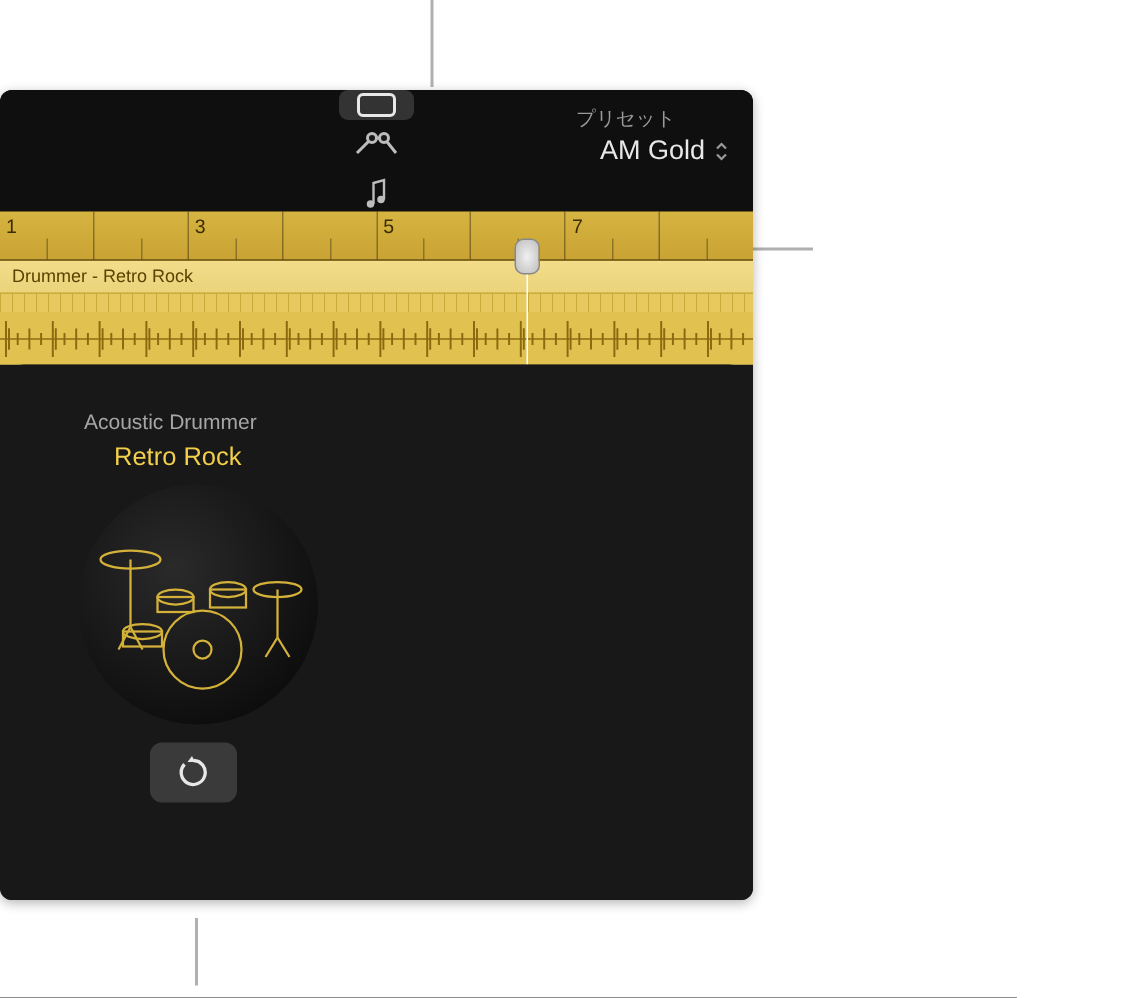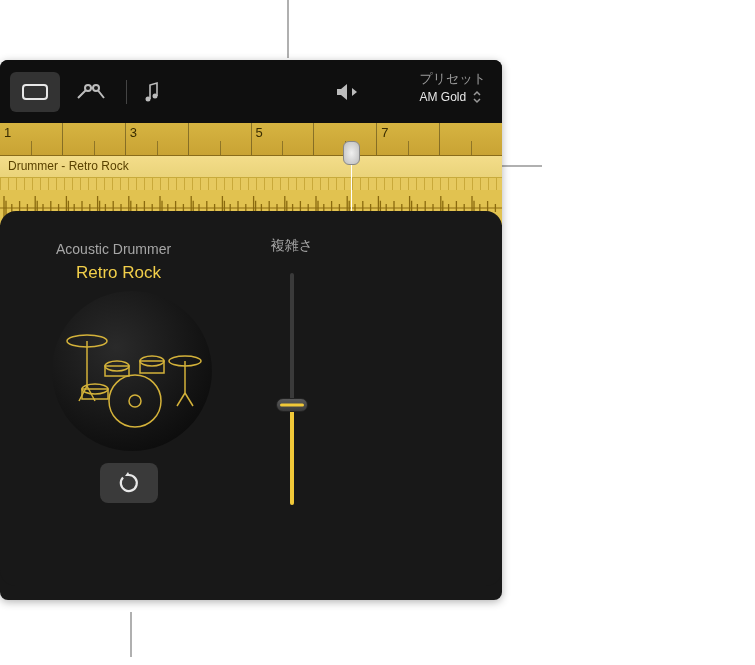--- a/index.html
+++ b/index.html
@@ -1,30 +1,30 @@
 <!DOCTYPE html>
 <html><head>
   <meta charset="utf-8">
   <style>
     * { margin: 0; padding: 0; box-sizing: border-box; }
     body { background: #fff; width: 755px; height: 665px; font-family: -apple-system, "Helvetica Neue", sans-serif; position: relative; }
     .app { position: absolute; left: 0; top: 60px; width: 502px; height: 540px; background: #181818; border-radius: 8px; overflow: hidden; box-shadow: 0 2px 8px rgba(0,0,0,0.3); }
-    .topbar { height: 63px; background: #0f0f0f; display: flex; align-items: center; padding: 0 10px; gap: 6px; position: relative; }
+    .topbar { height: 81px; background: #0f0f0f; display: flex; align-items: center; padding: 0 10px; gap: 6px; position: relative; flex-direction: column; }
     .tool-btn { width: 50px; height: 40px; border-radius: 6px; display: flex; align-items: center; justify-content: center; color: #ccc; }
     .tool-btn.active { background: #333; color: #fff; }
     .tool-btn.narrow { width: 30px; }
     .divider { width: 1px; height: 24px; background: #444; margin: 0 4px; }
     .preset-area { position: absolute; right: 16px; top: 10px; text-align: left; }
     .preset-label { color: #9a9a9a; font-size: 13px; margin-bottom: 2px; }
-    .preset-value { color: #e8e8e8; font-size: 12px; display: flex; align-items: center; gap: 6px; }
+    .preset-value { color: #e8e8e8; font-size: 18px; display: flex; align-items: center; gap: 6px; margin-left: 16px; }
     .ruler { height: 33px; background: linear-gradient(#d6b441,#c9a334); display: flex; position: relative; border-bottom: 1px solid #8a6c1a; }
     .ruler .bar { flex: 1; position: relative; border-left: 1px solid rgba(0,0,0,0.35); color: #3a2d00; font-size: 13px; padding: 2px 0 0 4px; font-weight: 500; }
     .ruler .bar:first-child { border-left: none; }
     .ruler .minor { position: absolute; left: 50%; top: 18px; bottom: 0; width: 1px; background: rgba(0,0,0,0.3); }
-    .track-area { height: 55px; position: relative; background: #e6c95f; }
+    .track-area { height: 69px; position: relative; background: #e6c95f; }
     .track-head { height: 22px; background: linear-gradient(#f3dd8a,#ead37a); border-bottom: 1px solid #c8ab3c; color: #5a4200; font-size: 12px; padding: 3px 8px; font-weight: 500; }
     .ticks { height: 12px; background: repeating-linear-gradient(90deg,#c9a93a,#c9a93a 1px,transparent 1px,transparent 8px); }
     .wave { flex: 1; height: 35px; display: flex; align-items: center; background: #e1c250; }
     .wave svg { width: 100%; height: 28px; }
     .playhead { position: absolute; top: 0; bottom: 0; width: 1px; background: #fff; left: 70%; }
     .playhead-handle { position: absolute; top: -15px; left: -8px; width: 17px; height: 24px; background: radial-gradient(#f0f0f0,#bdbdbd); border-radius: 6px; border: 1px solid #888; }
     .editor { background: #181818; height: 375px; position: relative; border-radius: 16px; }
     .category { color: #a6a6a6; font-size: 14px; position: absolute; left: 56px; top: 30px; }
     .style { color: #f2cf4a; font-size: 17px; font-weight: 400; position: absolute; left: 76px; top: 52px; }
     .drum-circle { position: absolute; left: 52px; top: 80px; width: 160px; height: 160px; border-radius: 50%; background: radial-gradient(circle at 40% 35%, #2a2a2a, #0c0c0c 80%); display: flex; align-items: center; justify-content: center; }
@@ -160,24 +160,16 @@
       </svg>
     </div>
 
     <div class="reload-btn">
       <svg width="24" height="24" viewBox="0 0 24 24">
         <path d="M12 4 A8 8 0 1 1 6 6.5" fill="none" stroke="#e8e8e8" stroke-width="2.2"></path>
         <path d="M11 1 L13 5 L8 5 Z" fill="#e8e8e8"></path>
       </svg>
     </div>
 
-    <div class="slider-group complexity">
-      <div class="slider-label">複雑さ</div>
-      <div class="slider">
-        <div class="slider-track-bg"></div>
-        <div class="slider-fill" style="height:43%;"></div>
-        <div class="slider-thumb" style="bottom:calc(43% - 7px);"></div>
-      </div>
-    </div>
 
   </div>
 
 </div>
 
 </body></html>

